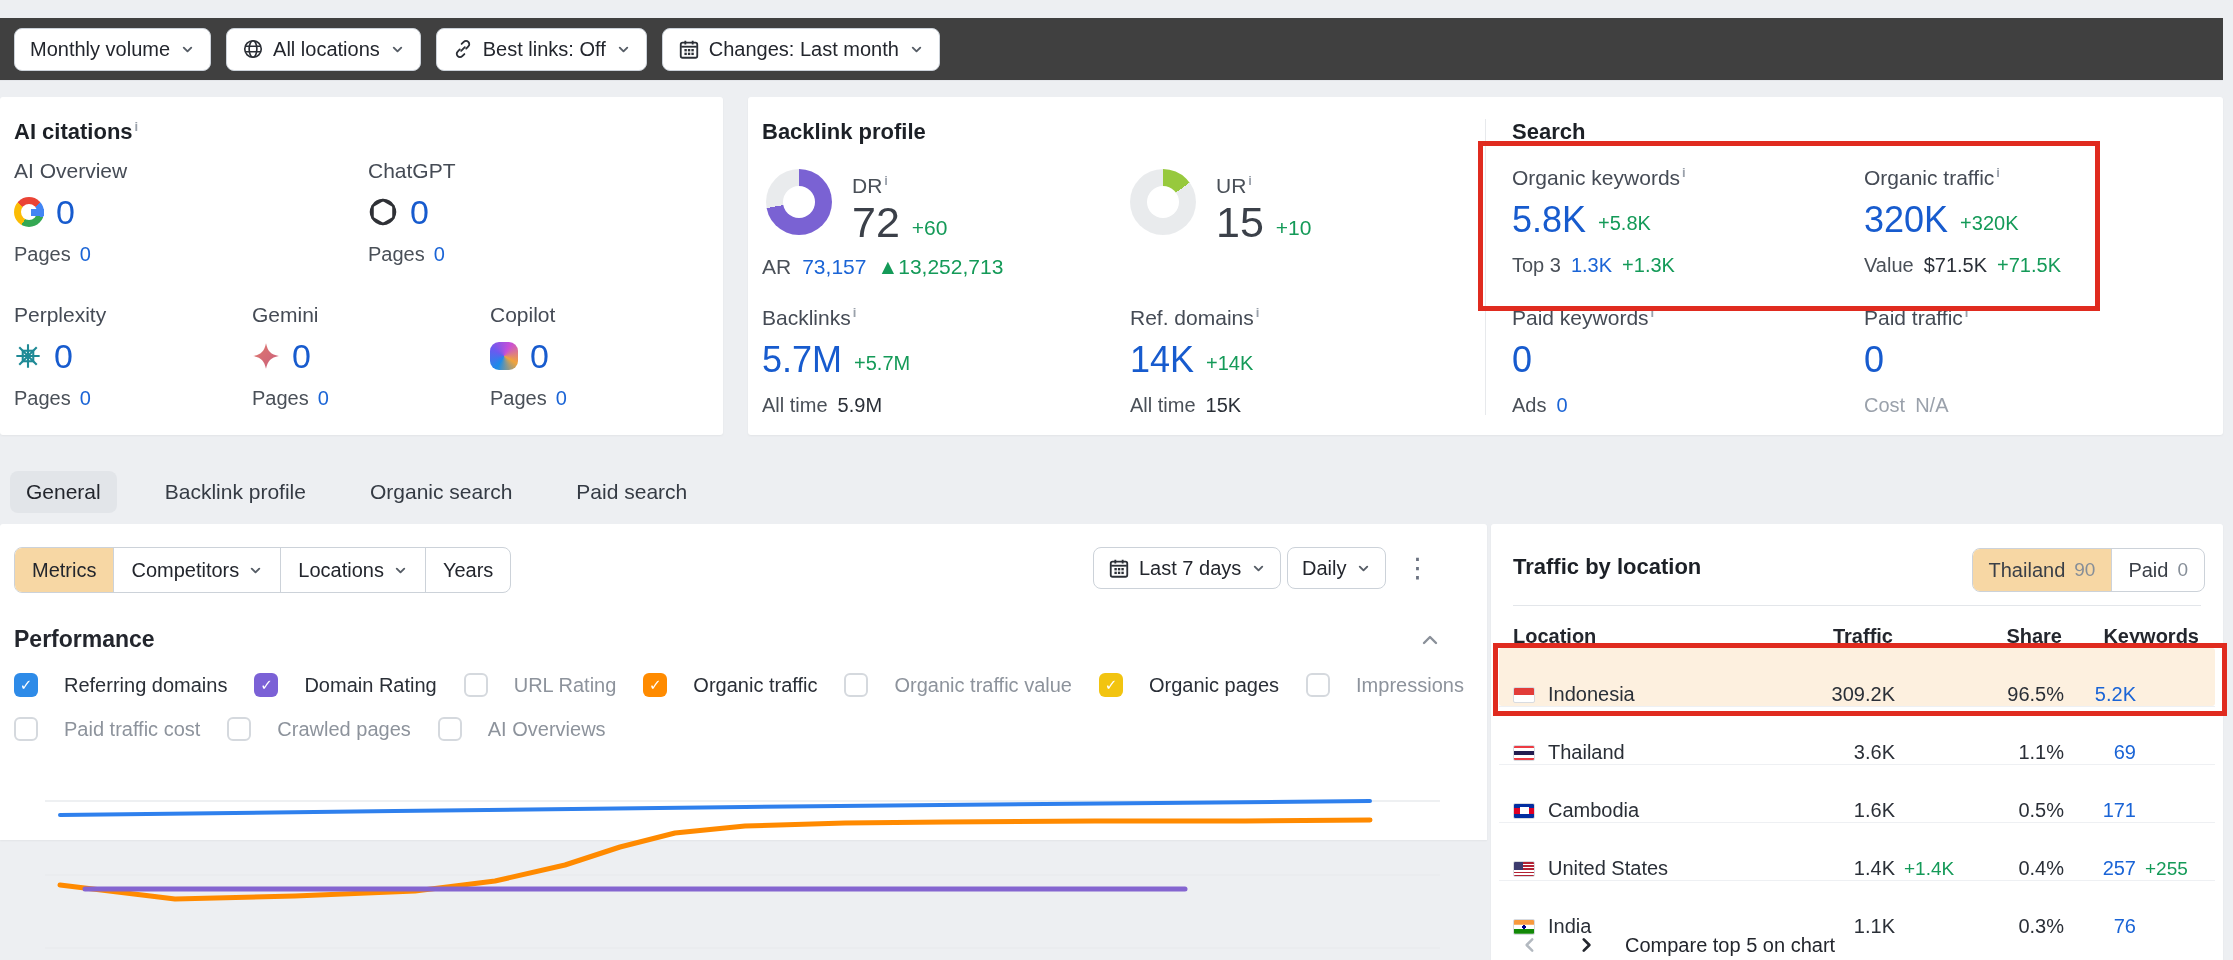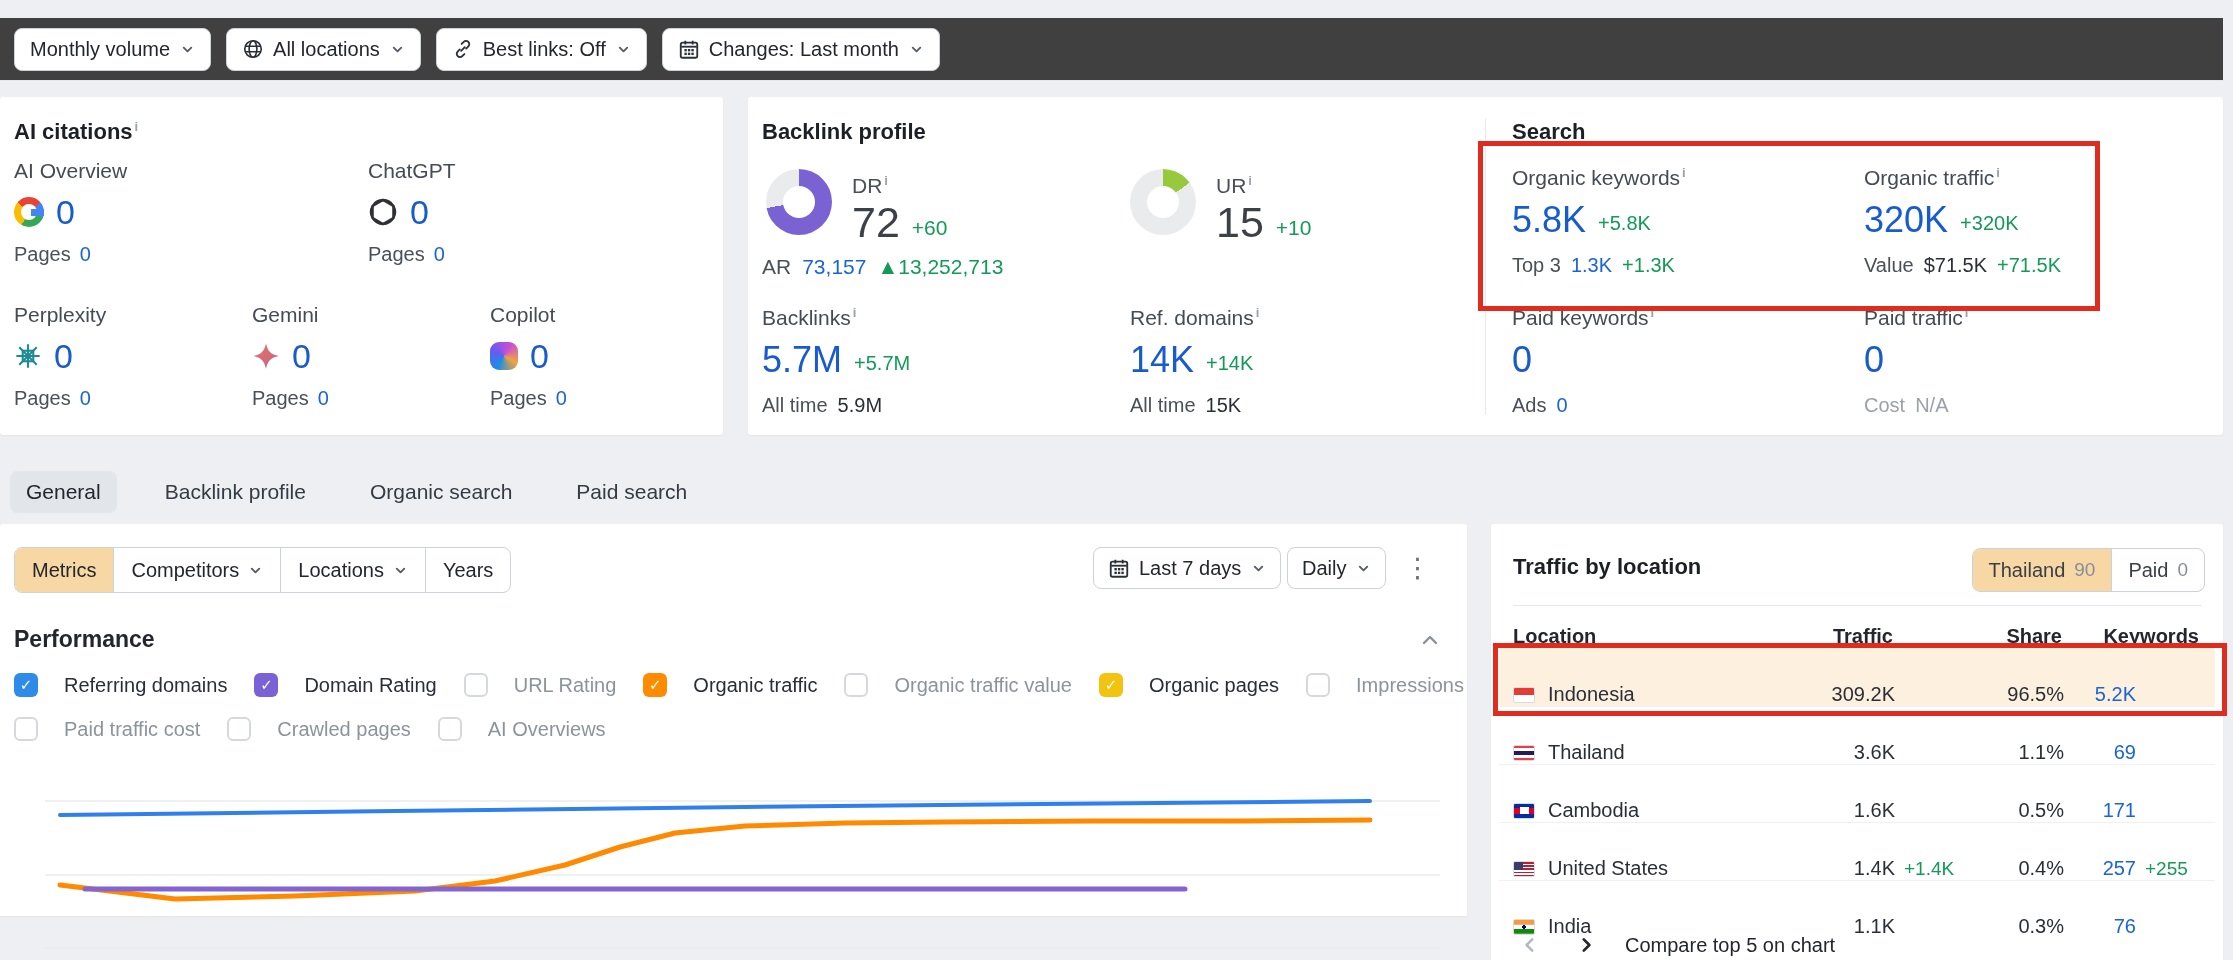--- a/index.html
+++ b/index.html
@@ -55,21 +55,21 @@
   .stat-delta{font-size:20px;color:#149a58;padding-bottom:3px;}
   .stat-sub{margin-top:16px;font-size:20px;color:#4a5058;display:flex;gap:10px;}
   .footline{position:absolute;font-size:21px;color:#4a5058;display:flex;gap:11px;}
 
   
   .tabs{position:absolute;left:10px;top:471px;display:flex;align-items:center;gap:32px;}
   .tab{font-size:21px;color:#353b44;padding:9px 16px;border-radius:8px;cursor:pointer;white-space:nowrap;}
   .tab.active{background:#e2e5e9;color:#23262d;}
 
   
-  #panel-left{left:0;top:524px;width:1467px;height:392px;border-radius:3px 3px 0 0;}
+  #panel-left{left:0;top:524px;width:1467px;height:316px;border-radius:3px 3px 0 0;padding-left:20px;}
   .seg-group{position:absolute;left:14px;top:23px;display:flex;height:44px;border:1px solid #ccd2d9;
              border-radius:8px;overflow:hidden;background:#fff;}
   .seg{display:flex;align-items:center;gap:8px;padding:0 17px;font-size:20px;color:#23262d;
        border-right:1px solid #ccd2d9;cursor:pointer;white-space:nowrap;}
   .seg:last-child{border-right:none;}
   .seg.active{background:#f7d7a4;}
   .ctl-btn{position:absolute;top:23px;display:flex;align-items:center;gap:9px;height:42px;padding:0 14px;
            border:1px solid #ccd2d9;border-radius:8px;background:#fff;font-size:20px;cursor:pointer;white-space:nowrap;box-sizing:border-box;}
   #btn-range{left:1093px;}
   #btn-granularity{left:1287px;}

